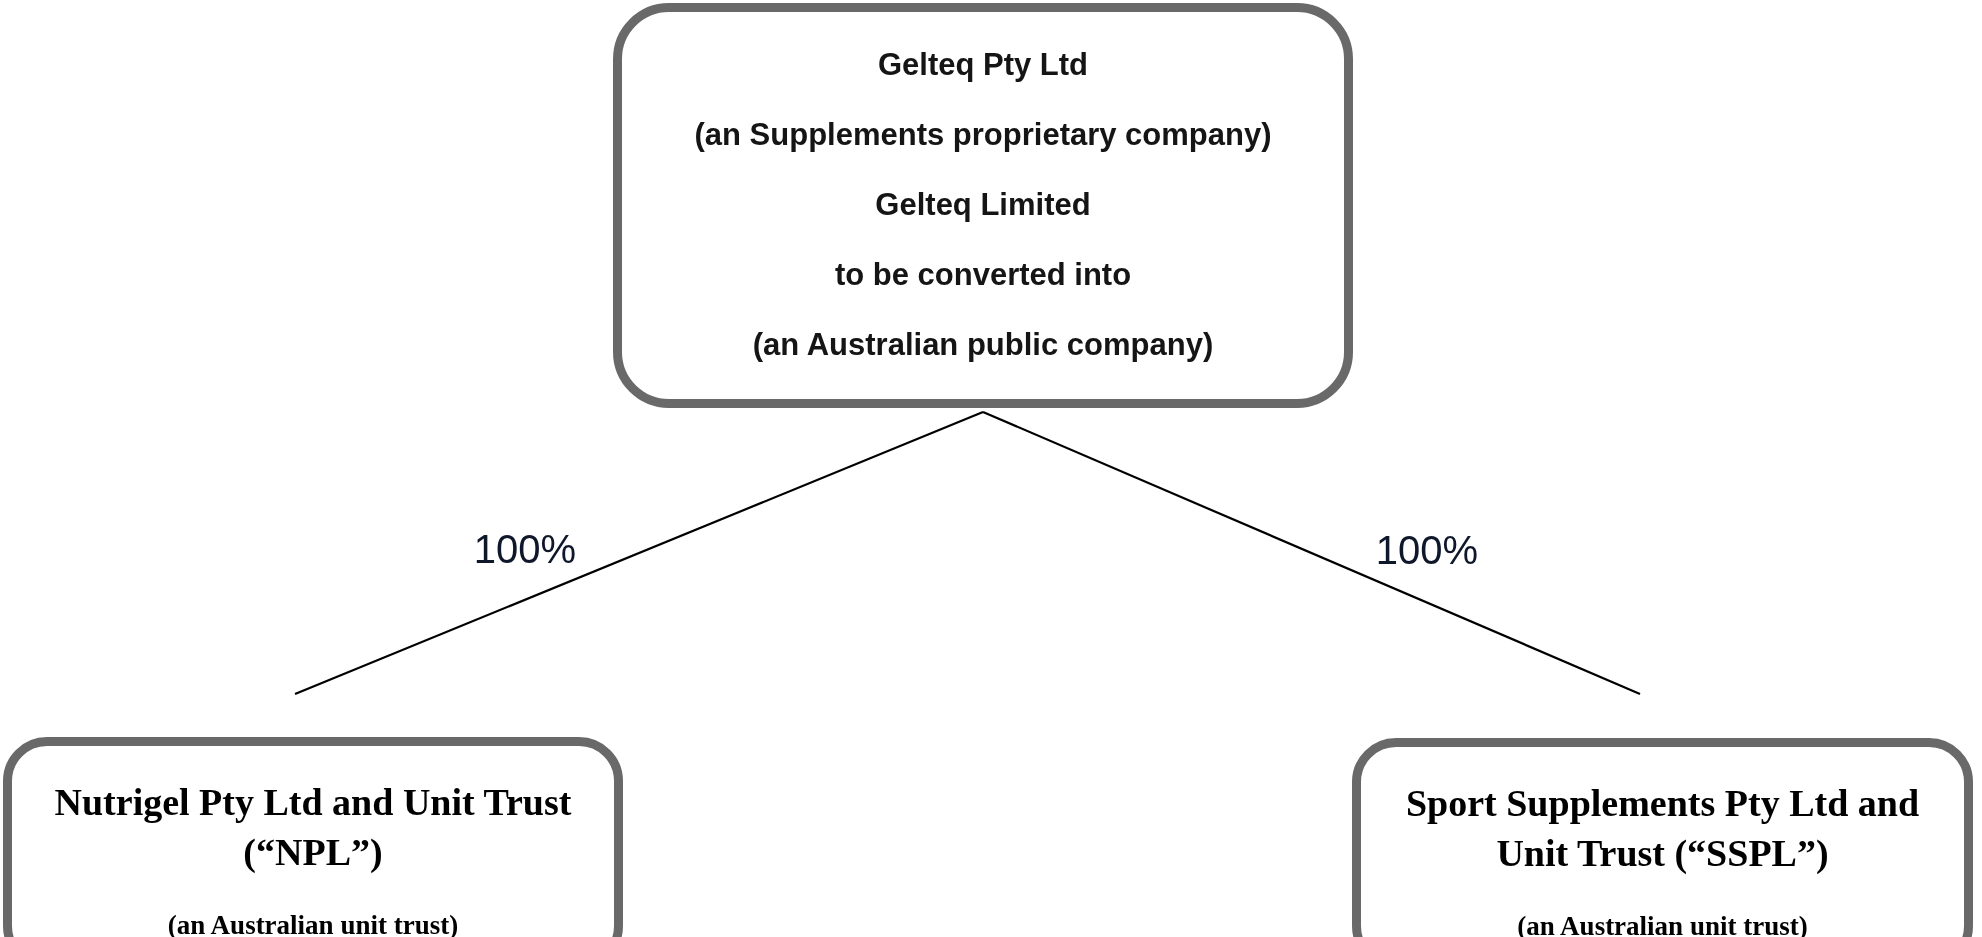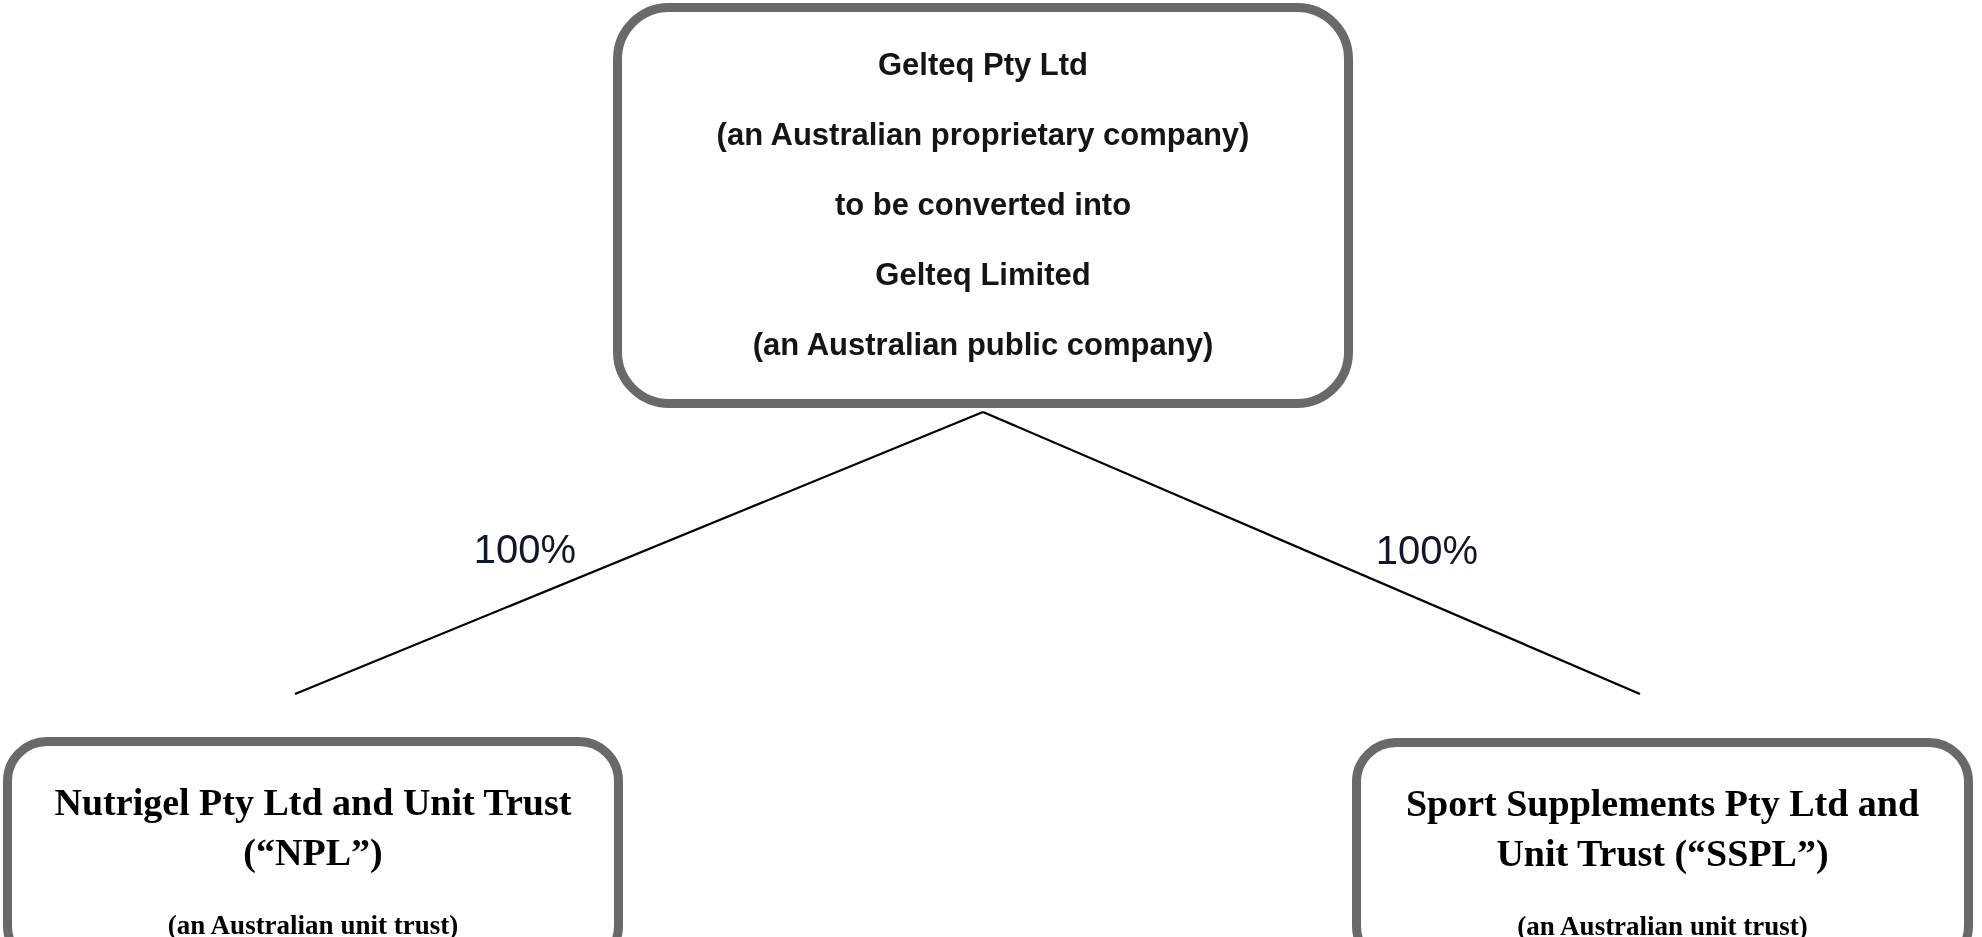--- a/index.html
+++ b/index.html
@@ -103,23 +103,23 @@
 
 <div class="canvas">
 
   <svg class="connectors" viewBox="0 0 1982 937" xmlns="http://www.w3.org/2000/svg">
     <line x1="983" y1="412" x2="295" y2="694" stroke="#000000" stroke-width="2.2"></line>
     <line x1="983" y1="412" x2="1640" y2="694" stroke="#000000" stroke-width="2.2"></line>
   </svg>
 
   <div class="box top-box">
     <span class="line">Gelteq Pty Ltd</span>
-    <span class="line">(an Australian proprietary company)</span>
+    <span class="line">(an Supplements proprietary company)</span>
+    <span class="line">Gelteq Limited</span>
     <span class="line">to be converted into</span>
-    <span class="line">Gelteq Limited</span>
     <span class="line">(an Australian public company)</span>
   </div>
 
   <div class="pct-label pct-left">100%</div>
   <div class="pct-label pct-right">100%</div>
 
   <div class="box sub-box sub-box-left">
     <div class="sub-name">Nutrigel Pty Ltd and Unit Trust (“NPL”)</div>
     <div class="sub-desc">(an Australian unit trust)</div>
   </div>

